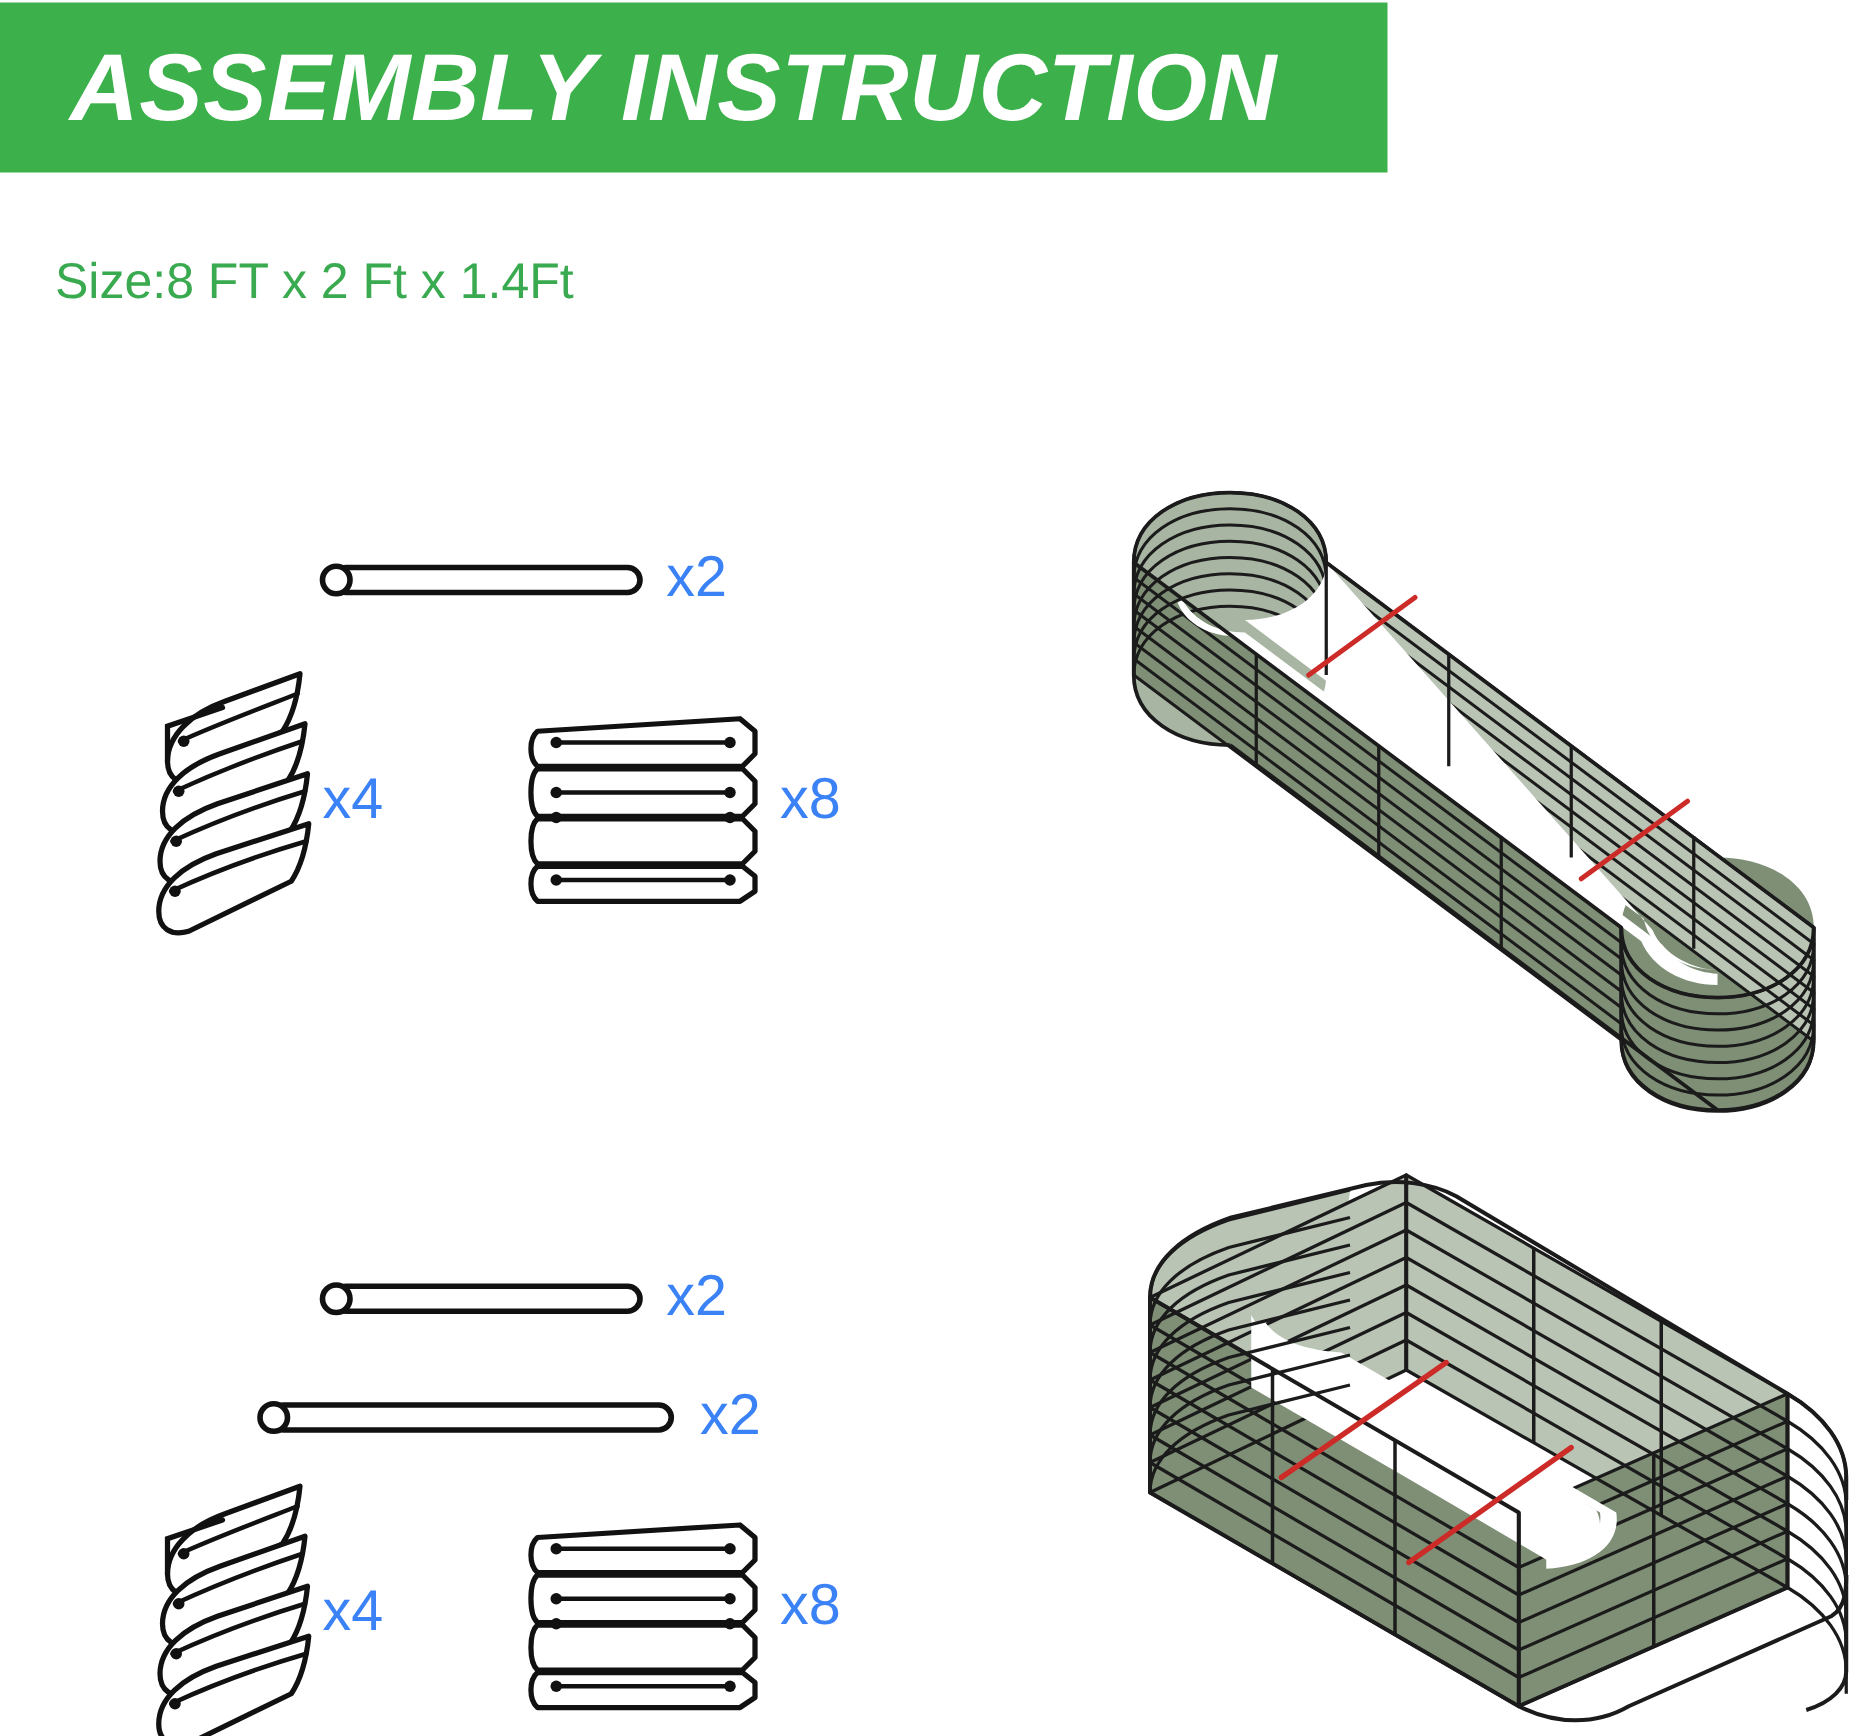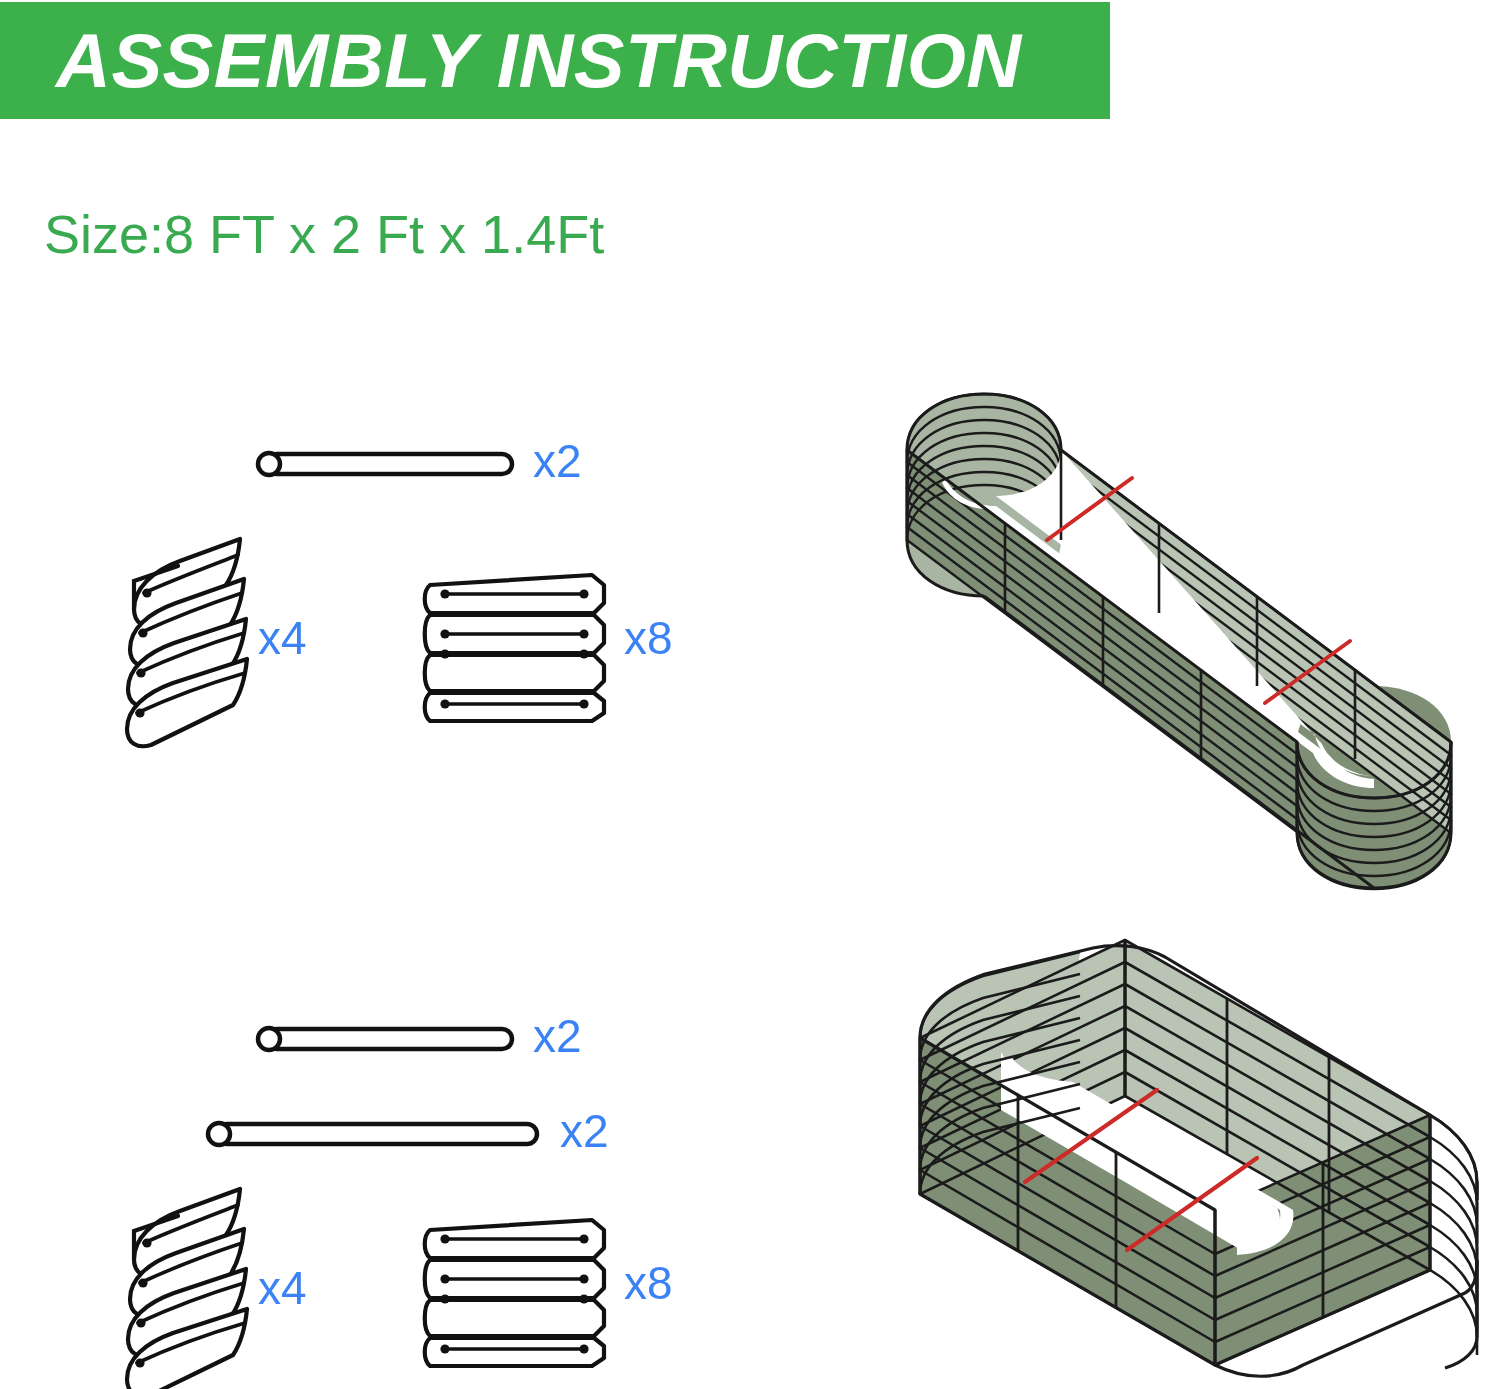--- a/index.html
+++ b/index.html
@@ -14,21 +14,21 @@
     font-family: "Liberation Sans", sans-serif;
     overflow: hidden;
   }
 
   
   #header-banner {
     position: absolute;
     left: 0;
     top: 2px;
     width: 1110px;
-    height: 117px;
+    height: 136px;
     background: #3CB04A;
     display: flex;
     align-items: center;
   }
   #header-title {
     color: #ffffff;
     font-size: 76px;
     font-weight: bold;
     font-style: italic;
     letter-spacing: 0.5px;
@@ -36,21 +36,21 @@
     white-space: nowrap;
     font-family: "Liberation Sans", sans-serif;
   }
 
   
   #size-label {
     position: absolute;
     left: 44px;
     top: 203px;
     color: #3AAA50;
-    font-size: 54px;
+    font-size: 40px;
     font-weight: normal;
     white-space: nowrap;
     font-family: "Liberation Sans", sans-serif;
   }
 
   
   .part-group {
     position: absolute;
   }
   .qty-label {

